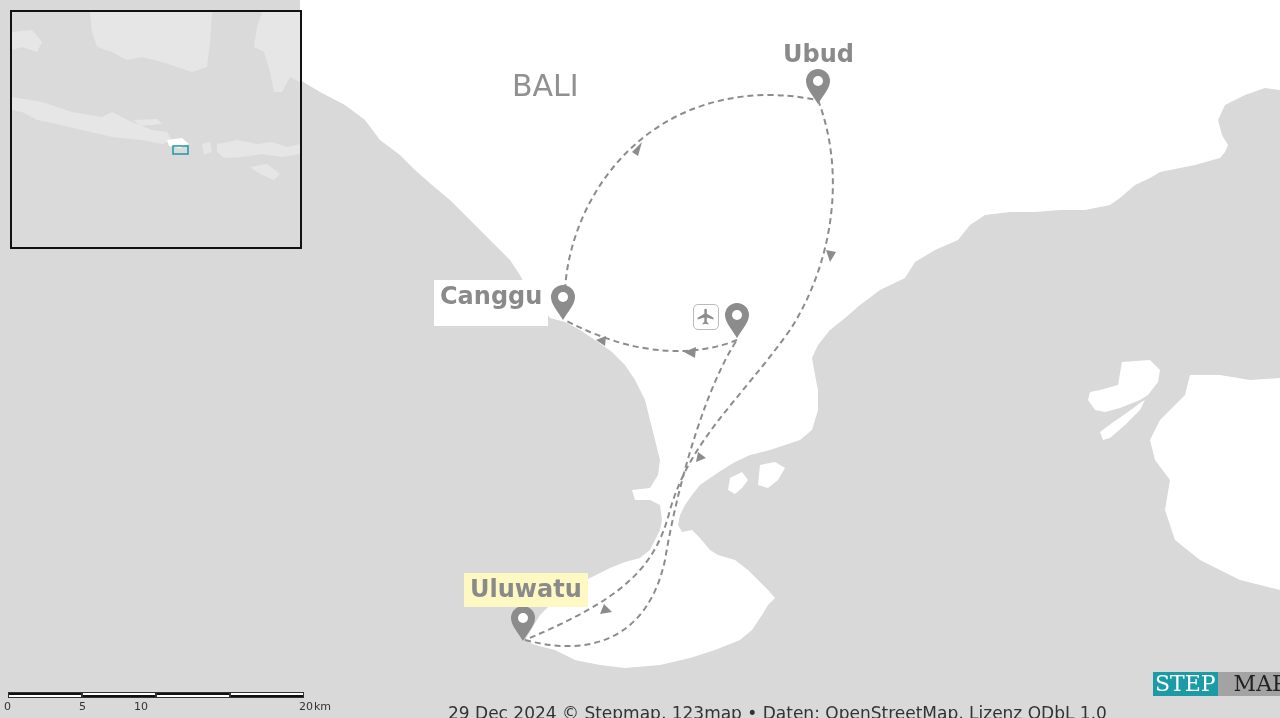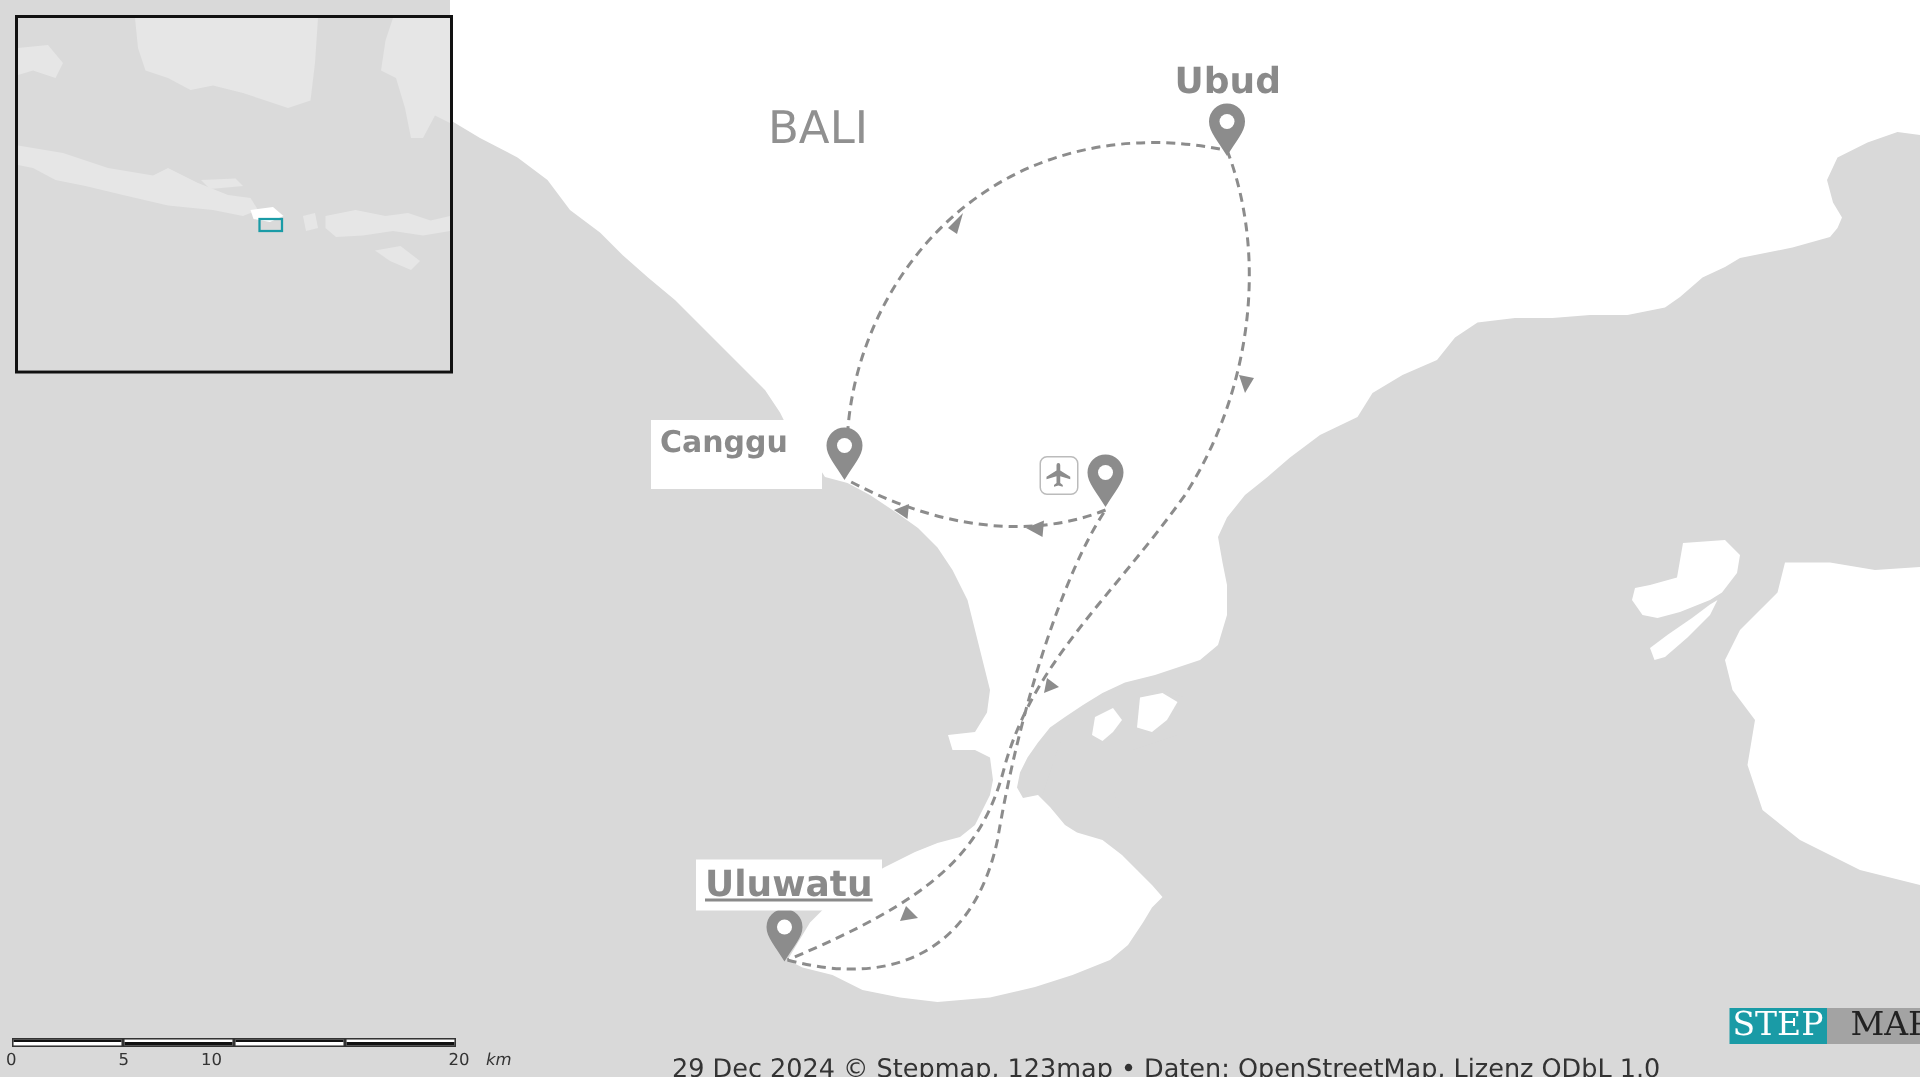--- a/index.html
+++ b/index.html
@@ -1,19 +1,19 @@
 <!DOCTYPE html>
 <html><head>
   <meta charset="utf-8">
   <style>
     html, body { margin:0; padding:0; }
     body { width:1280px; height:718px; position:relative; overflow:hidden; background:#d9d9d9; font-family:"DejaVu Sans", sans-serif; }
     #map { position:absolute; left:0; top:0; width:1280px; height:718px; }
     .label { position:absolute; color:#8a8a8a; font-family:"DejaVu Sans", sans-serif; font-weight:bold; white-space:nowrap; }
-    .label.bg { background:#ffffff; padding:2px 6px 4px 6px;text-decoration:underline; }
+    .label.bg { background:#fef9c3; padding:2px 6px 4px 6px; }
     .region-label { position:absolute; color:#909090; font-family:"DejaVu Sans", sans-serif; font-weight:normal; font-size:30px; letter-spacing:0px; }
     #inset { position:absolute; left:10px; top:10px; width:288px; height:235px; border:2px solid #111; background:#dadada; overflow:hidden; }
     #scalebar { position:absolute; left:8px; top:692px; width:300px; height:8px; }
     .scale-seg { position:absolute; top:0; width:74px; height:6px; border:1px solid #333; box-sizing:border-box; }
     .scale-tick { position:absolute; top:700px; font-size:11px; color:#333; font-family:"DejaVu Sans", sans-serif; }
     #attribution { position:absolute; left:448px; top:703px; font-size:17px; color:#333; font-family:"DejaVu Sans", sans-serif; white-space:nowrap; }
     #logo { position:absolute; left:1153px; top:672px; height:24px; display:flex; font-family:"DejaVu Serif", serif; font-size:22px; line-height:24px; }
     #logo .a { background:#1a9ba6; color:#fff; padding:0 2px; }
     #logo .b { background:#a3a3a3; color:#222; padding:0 16px; }
     .airport { position:absolute; left:693px; top:304px; width:26px; height:26px; border:1px solid #bbb; border-radius:5px; background:#fff; box-sizing:border-box; display:flex; align-items:center; justify-content:center; }
@@ -83,21 +83,21 @@
     <g transform="translate(523,621)">
       <path d="M 0 20 C -6 10, -12 4, -12 -3 A 12 12 0 1 1 12 -3 C 12 4, 6 10, 0 20 Z"></path>
       <circle cx="0" cy="-3" r="5" fill="#ffffff"></circle>
     </g>
   </g>
 </svg>
 
 <div class="region-label" style="left:512px; top:68px;">BALI</div>
 
 <div class="label" style="left:783px; top:40px; font-size:24px;">Ubud</div>
-<div class="label" style="left:440px; top:282px; font-size:20px;">Canggu</div>
+<div class="label" style="left:440px; top:282px; font-size:24px;">Canggu</div>
 <div class="label bg" style="left:464px; top:573px; font-size:24px; padding:2px 6px 4px 6px;">Uluwatu</div>
 
 <div class="airport">
   <svg width="20" height="20" viewBox="0 0 24 24">
     <path fill="#8c8c8c" d="M21 15v-2l-8-5V3.5a1.5 1.5 0 0 0-3 0V8l-8 5v2l8-2.5V18l-2 1.5V21l3.5-1 3.5 1v-1.5L13 18v-5.5z"></path>
   </svg>
 </div>
 
 <div id="inset">
   <svg width="288" height="235" viewBox="0 0 288 235">
@@ -119,20 +119,20 @@
   <div class="scale-seg" style="left:0; background:linear-gradient(#111 50%, #fff 50%);"></div>
   <div class="scale-seg" style="left:74px; background:linear-gradient(#fff 50%, #111 50%);"></div>
   <div class="scale-seg" style="left:148px; background:linear-gradient(#111 50%, #fff 50%);"></div>
   <div class="scale-seg" style="left:222px; background:linear-gradient(#fff 50%, #111 50%);"></div>
 </div>
 <div class="scale-tick" style="left:4px;">0</div>
 <div class="scale-tick" style="left:79px;">5</div>
 <div class="scale-tick" style="left:134px;">10</div>
 <div class="scale-tick" style="left:225px;margin-top:40px;">15</div>
 <div class="scale-tick" style="left:299px;">20</div>
-<div class="scale-tick" style="left:324px;font-style:italic;">km</div>
+<div class="scale-tick" style="left:314px;">km</div>
 
 <div id="attribution">29 Dec 2024 © Stepmap, 123map • Daten: OpenStreetMap, Lizenz ODbL 1.0</div>
 
 <div id="logo">
   <span class="a">STEP</span>
   <span class="b">MAP</span>
 </div>
 
 </body></html>

